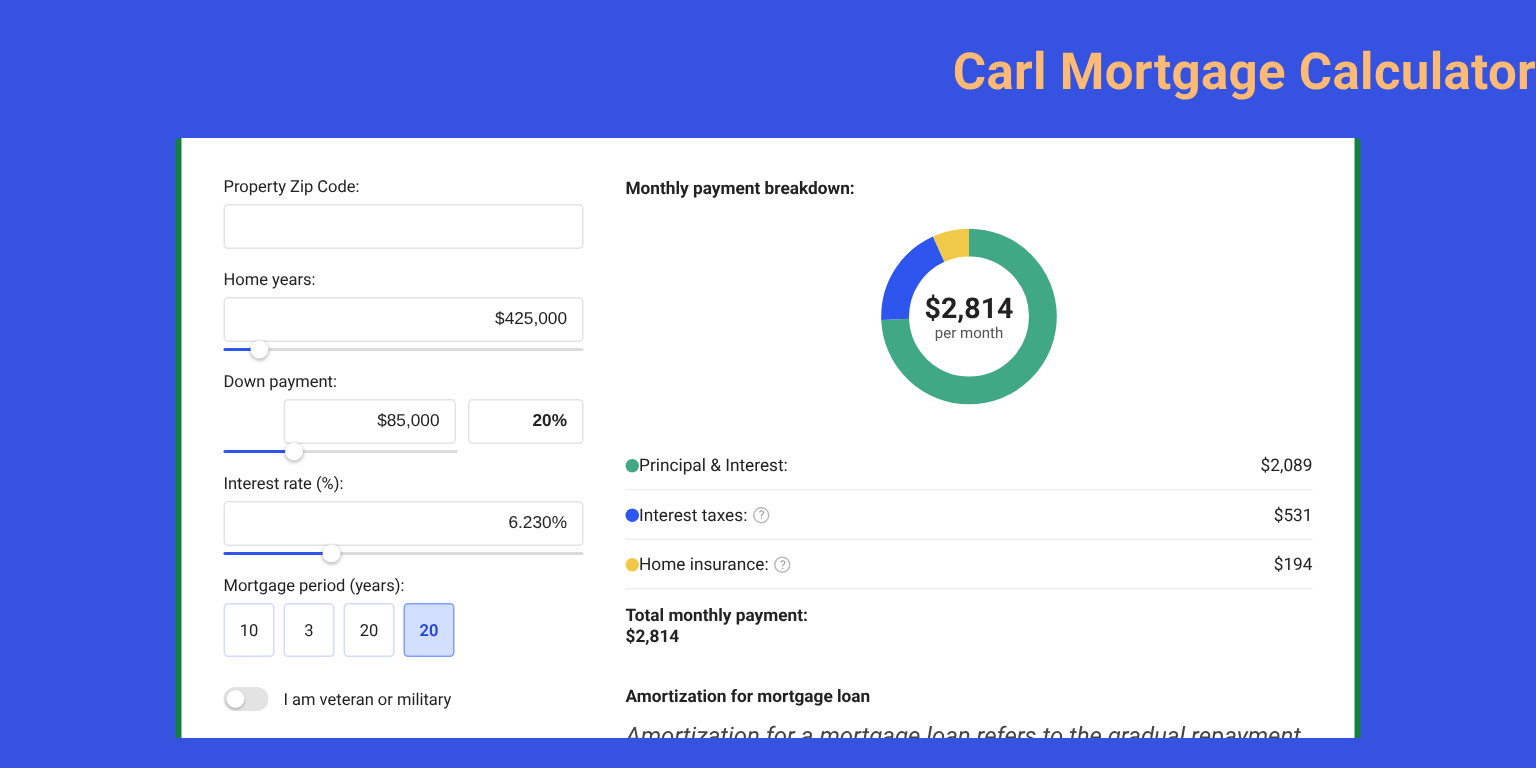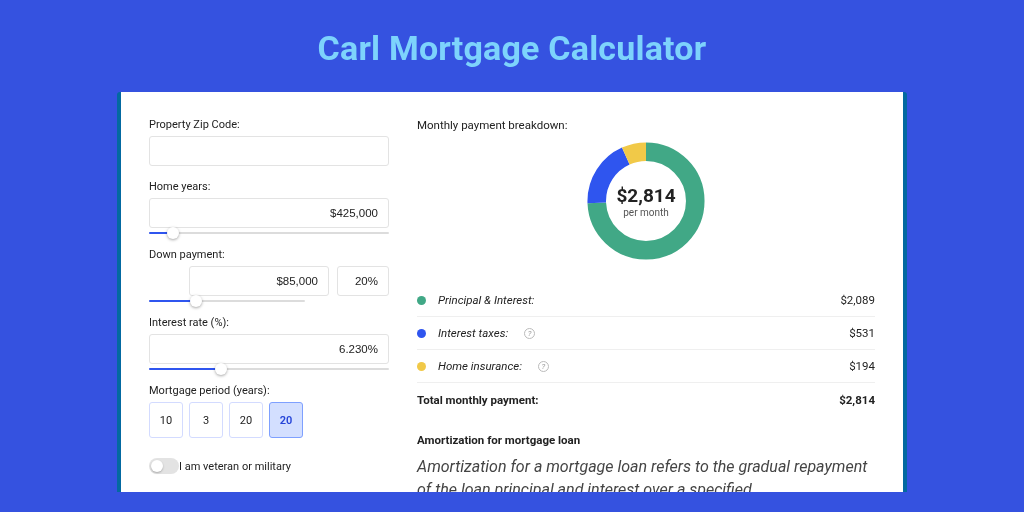--- a/index.html
+++ b/index.html
@@ -4,31 +4,31 @@
 <style>
   * { box-sizing: border-box; margin: 0; padding: 0; }
   body {
     font-family: -apple-system, BlinkMacSystemFont, "Segoe UI", Roboto, Helvetica, Arial, sans-serif;
     background: #3552e0;
     width: 1024px;
     height: 512px;
     overflow: hidden;
   }
   .page-title {
-    color: #7dd3fc;
-    text-align: center;
+    color: #fdba74;
+    text-align: right;
     font-size: 34px;
     font-weight: 700;
     padding: 28px 0 24px 0;
     letter-spacing: 0.2px;
   }
   .panel-wrap {
     width: 790px;
     margin: 0 auto;
-    background: #0369a1;
+    background: #15803d;
     padding: 0 4px;
     border-radius: 3px 3px 0 0;
   }
   .panel {
     background: #fff;
     width: 100%;
     height: 400px;
     padding: 26px 28px 0 28px;
     display: flex;
     gap: 28px;
@@ -58,61 +58,61 @@
   .slider-fill {
     position: absolute; left:0; top:0; height:2px; background:#2f55ef; border-radius:2px;
   }
   .slider-thumb {
     position: absolute; top: -5px; width: 12px; height: 12px;
     background: #fff; border-radius: 50%;
     box-shadow: 0 1px 3px rgba(0,0,0,0.35);
     transform: translateX(-50%);
   }
   .row { display: flex; gap: 8px; padding-left: 40px; }
-  .row .textish.small { width: 52px; flex:none; }
+  .row .textish.small { width: 77px; flex:none;font-weight:bold; }
   .period-row { display: flex; gap: 6px; margin-top: 4px;}
   .period-btn {
     width: 34px; height: 36px; border:1px solid #d3dbff; border-radius:3px;
     font-size:11px; display:flex; align-items:center; justify-content:center;
     color:#222; background:#fff; cursor:pointer;
   }
   .period-btn.sel { background:#d3dfff; border-color:#7ea0ff; color:#2544d8; font-weight:600;}
-  .toggle-row { display:flex; align-items:center; margin-top:20px;}
+  .toggle-row { display:flex; align-items:center; gap:10px; margin-top:20px;}
   .toggle {
     width: 30px; height:16px; border-radius: 10px; background:#e3e3e3; position:relative;
   }
   .toggle-knob {
     position:absolute; left:2px; top:2px; width:12px; height:12px; background:#fff;
     border-radius:50%; box-shadow:0 1px 2px rgba(0,0,0,0.25);
   }
   
   .result-col { flex:1; font-size:11.5px; color:#222; }
-  .result-title { font-weight:400; margin-bottom: 4px; }
+  .result-title { font-weight:700; margin-bottom: 14px; }
   .donut-wrap { display:flex; justify-content:center; margin-bottom: 18px; }
   .donut { position: relative; width:130px; height:130px; }
   .donut svg { transform: rotate(-90deg); }
   .donut-center {
     position:absolute; inset:0; display:flex; flex-direction:column;
     align-items:center; justify-content:center;
   }
   .donut-amt { font-size:19px; font-weight:700; }
   .donut-sub { font-size:10px; color:#555; }
   .legend-line {
     display:flex; align-items:center; justify-content:space-between;
     padding: 9px 0; border-bottom:1px solid #efefef; font-size:11.5px;
   }
-  .lg-left { display:flex; align-items:center; gap:12px;font-style:italic; }
+  .lg-left { display:flex; align-items:center; gap:0; }
   .dot { width:9px; height:9px; border-radius:50%; display:inline-block; }
   .dot.green{ background:#41a886;} .dot.blue{ background:#2f55ef;} .dot.yellow{ background:#f1c948;}
   .info-ic {
     width:11px; height:11px; border:1px solid #bbb; border-radius:50%;
     font-size:8px; color:#999; display:inline-flex; align-items:center; justify-content:center;
     margin-left:4px;
   }
-  .total-line { display:flex; justify-content:space-between; padding:10px 0 14px 0; font-weight:700; }
+  .total-line { display:flex; justify-content:space-between; padding:10px 0 14px 0; font-weight:700;flex-direction:column; }
   .amort-title { font-weight:700; margin: 12px 0 8px 0;}
   .amort-body { font-size:16px; color:#444; line-height:1.45;font-style:italic; }
 </style>
 </head>
 <body>
 
 <h1 class="page-title">Carl Mortgage Calculator</h1>
 
 <div class="panel-wrap">
 <div class="panel">

